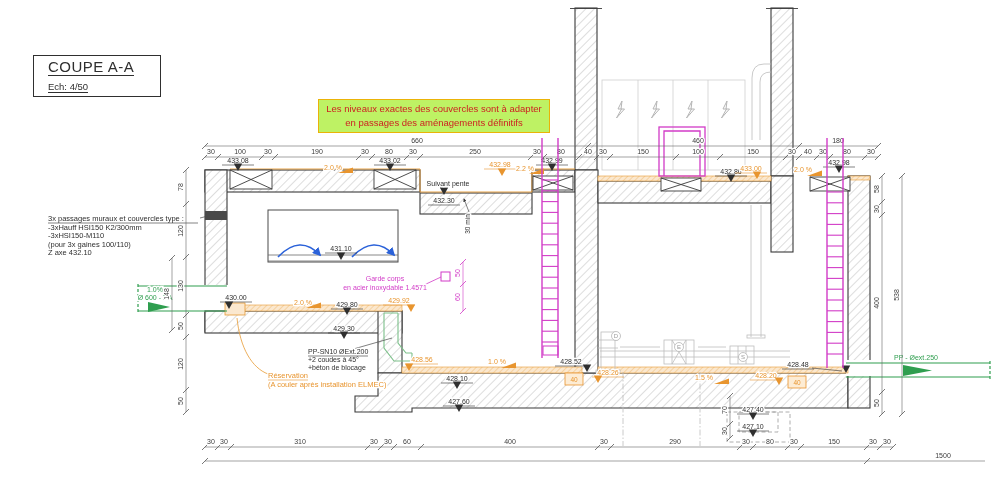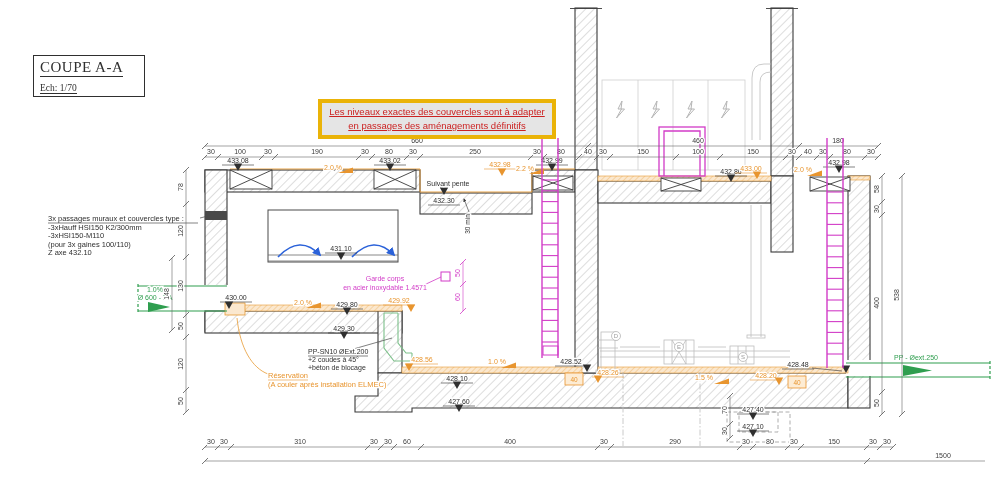--- a/index.html
+++ b/index.html
@@ -8,27 +8,27 @@
   #stage{position:absolute;left:0;top:0;width:1000px;height:489px;}
   svg{position:absolute;left:0;top:0;}
   .wall{fill:url(#hat);stroke:#3a3a3a;stroke-width:1.1;}
   .thin{stroke:#3a3a3a;stroke-width:0.9;fill:none;}
   .faint{stroke:#bdbdbd;stroke-width:0.8;fill:none;}
   .orangeln{stroke:#e79a33;stroke-width:0.9;fill:none;}
   .greenln{stroke:#2f9e4f;stroke-width:1.2;fill:none;}
   .ltgreen{stroke:#7cc08a;stroke-width:1.1;fill:none;}
   .mag{stroke:#d23bc7;stroke-width:1.3;fill:none;}
   #title-block{position:absolute;left:33px;top:55px;width:98px;height:36px;
-    border:1.4px solid #2f2f2f;padding:2px 6px;background:#fff;font-family:Liberation Serif, serif;}
+    border:1.4px solid #2f2f2f;padding:2px 14px;background:#fff;}
   #title-block .t1{font-size:15px;color:#2f2f2f;border-bottom:1.2px solid #2f2f2f;
     display:inline-block;letter-spacing:0.5px;}
   #title-block .t2{font-size:9.5px;color:#2f2f2f;border-bottom:1px solid #2f2f2f;
     display:inline-block;margin-top:2px;}
-  #red-note{position:absolute;left:318px;top:99px;width:226px;border:4px solid #eab308;
-    color:#cc2222;font-size:9.5px;text-align:center;line-height:1.45;padding:2px 2px;background:#e5e5e5;text-decoration:underline;}
+  #red-note{position:absolute;left:318px;top:99px;width:226px;border:1px solid #eab308;
+    color:#cc2222;font-size:9.5px;text-align:center;line-height:1.45;padding:2px 2px;background:#bef264;}
 </style>
 </head>
 <body>
 
 <div id="stage">
 
   <svg id="dwg" width="1000" height="489" viewBox="0 0 1000 489">
     <defs>
       <pattern id="hat" width="6" height="6" patternUnits="userSpaceOnUse" patternTransform="rotate(45)">
         <rect width="6" height="6" fill="#ffffff"></rect>
@@ -465,20 +465,20 @@
         <line x1="827" y1="310.8000000000001" x2="843" y2="310.8000000000001" stroke="#d23bc7" stroke-width="1.1"></line>
         <line x1="827" y1="321.60000000000014" x2="843" y2="321.60000000000014" stroke="#d23bc7" stroke-width="1.1"></line>
         <line x1="827" y1="332.40000000000015" x2="843" y2="332.40000000000015" stroke="#d23bc7" stroke-width="1.1"></line>
         <line x1="827" y1="343.20000000000016" x2="843" y2="343.20000000000016" stroke="#d23bc7" stroke-width="1.1"></line>
         <line x1="827" y1="354.00000000000017" x2="843" y2="354.00000000000017" stroke="#d23bc7" stroke-width="1.1"></line>
       </g>
   </svg>
 
   <div id="title-block">
     <span class="t1">COUPE A-A</span><br>
-    <span class="t2">Ech: 1/70</span>
+    <span class="t2">Ech: 4/50</span>
   </div>
 
   <div id="red-note">
     <div>Les niveaux exactes des couvercles sont à adapter</div>
     <div>en passages des aménagements définitifs</div>
   </div>
 </div>
 
 </body></html>

